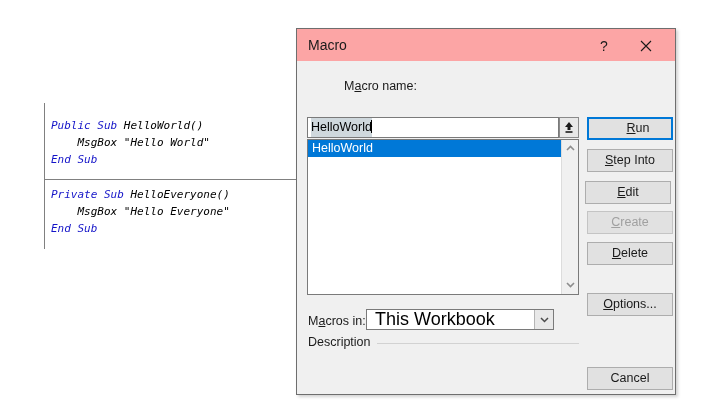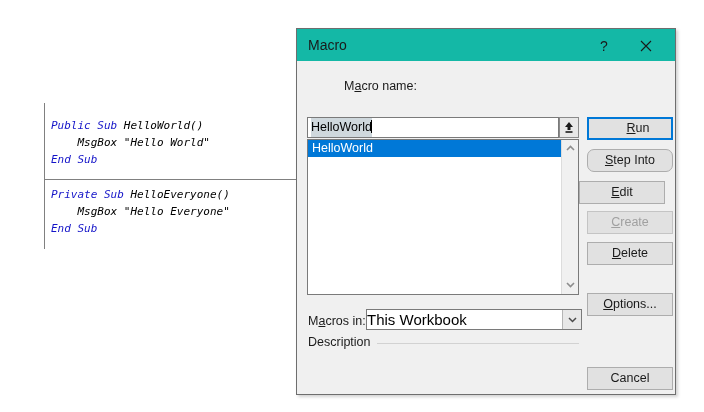--- a/index.html
+++ b/index.html
@@ -55,21 +55,21 @@
     background: #f0f0f0;
     border: 1px solid #6e6e6e;
     box-sizing: border-box;
     box-shadow: 2px 2px 3px rgba(0,0,0,0.18);
   }
   #dialog-titlebar {
     position: absolute;
     left: 0; top: 0;
     width: 100%;
     height: 32px;
-    background: #14b8a6;
+    background: #fca5a5;
   }
   #dialog-title {
     position: absolute;
     left: 11px;
     top: 8px;
     font-size: 14px;
     color: #1a1a1a;
   }
   #help-button {
     position: absolute;
@@ -187,29 +187,29 @@
   .sb-arrow svg { display: block; margin: 5px auto; }
   #sb-up { top: 0; }
   #sb-down { bottom: 0; }
 
   
   #macros-in-label { left: 11px; top: 285px; }
   #macros-in-select {
     position: absolute;
     left: 69px;
     top: 280px;
-    width: 216px;
+    width: 188px;
     height: 21px;
     background: #ffffff;
     border: 1px solid #7a7a7a;
     box-sizing: border-box;
-    font-size: 15px;
+    font-size: 18px;
     color: #000;
     line-height: 19px;
-    padding-left: 0;
+    padding-left: 8px;
   }
   #select-arrow-box {
     position: absolute;
     right: 0; top: 0;
     width: 19px;
     height: 100%;
     background: #e8e8e8;
     border-left: 1px solid #b5b5b5;
     box-sizing: border-box;
   }
@@ -244,22 +244,22 @@
     border: 2px solid #0078d7;
     line-height: 19px;
     padding-left: 16px;
   }
   .dlg-button.disabled {
     color: #a0a0a0;
     background: #e1e1e1;
     border-color: #c4c4c4;
   }
   #btn-run       { left: 290px; top: 88px; }
-  #btn-step-into { left: 290px; top: 120px; border-radius: 7px; }
-  #btn-edit      { left: 282px; top: 152px; }
+  #btn-step-into { left: 290px; top: 120px; }
+  #btn-edit      { left: 288px; top: 152px; }
   #btn-create    { left: 290px; top: 182px; }
   #btn-delete    { left: 290px; top: 213px; }
   #btn-options   { left: 290px; top: 244px; margin-top: 20px; }
   #btn-cancel    { left: 290px; top: 338px; }
 </style>
 </head>
 <body>
 
 <div id="code-area">
   <div id="code-separator"></div>

